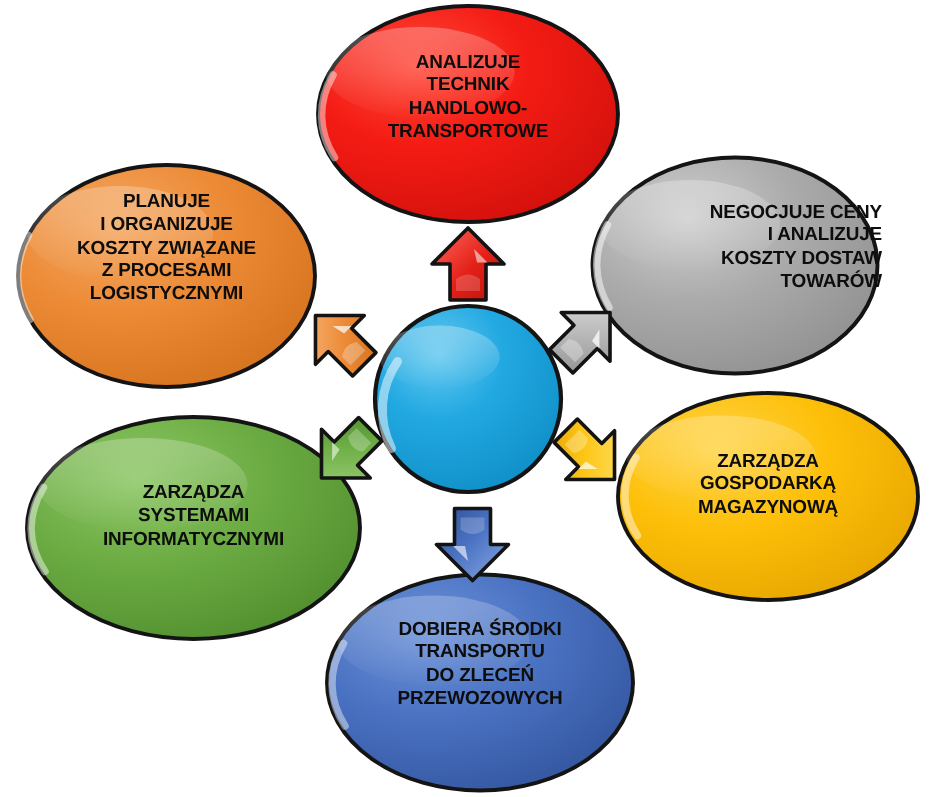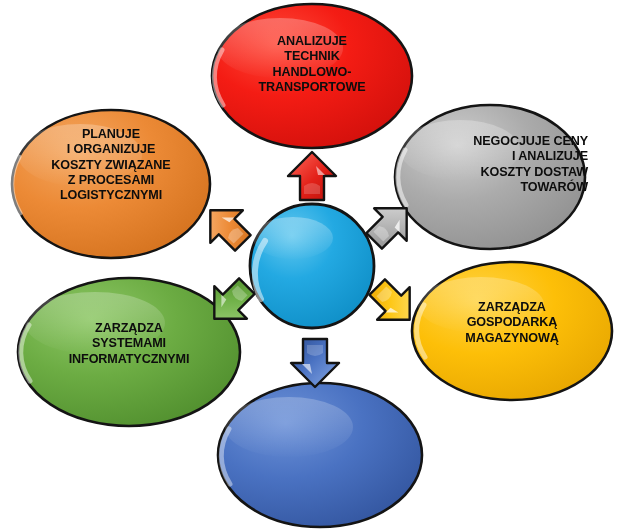--- a/index.html
+++ b/index.html
@@ -212,20 +212,24 @@
 
   <div class="node-label sat-label" style="left:392px; top:134px; width:196px;text-align:right;">NEGOCJUJE CENY
 I ANALIZUJE
 KOSZTY DOSTAW
 TOWARÓW</div>
 
   <div class="node-label sat-label" style="left:414px; top:300px; width:196px;">ZARZĄDZA
 GOSPODARKĄ
 MAGAZYNOWĄ</div>
 
+  <div class="node-label sat-label" style="left:219px; top:412px; width:202px;">DOBIERA ŚRODKI
+TRANSPORTU
+DO ZLECEŃ
+PRZEWOZOWYCH</div>
 
   <div class="node-label sat-label" style="left:23px; top:321px; width:212px;">ZARZĄDZA
 SYSTEMAMI
 INFORMATYCZNYMI</div>
 
   <div class="node-label sat-label" style="left:12px; top:127px; width:198px;">PLANUJE
 I ORGANIZUJE
 KOSZTY ZWIĄZANE
 Z PROCESAMI
 LOGISTYCZNYMI</div>

